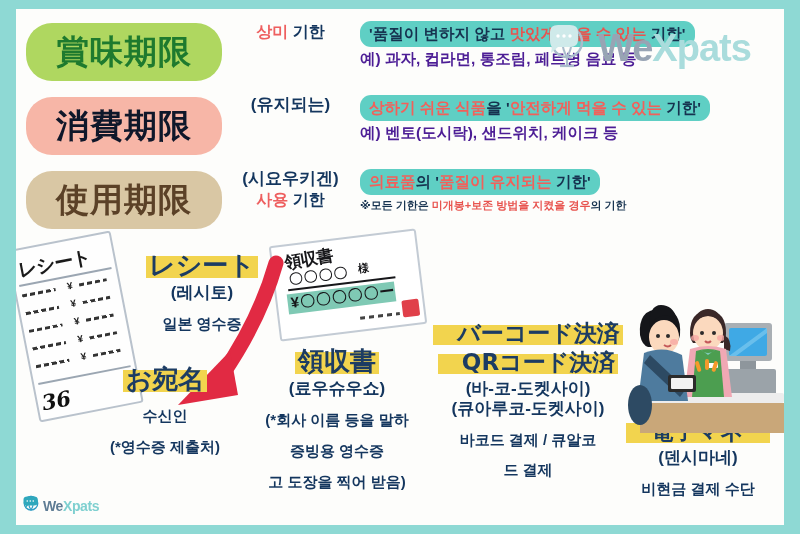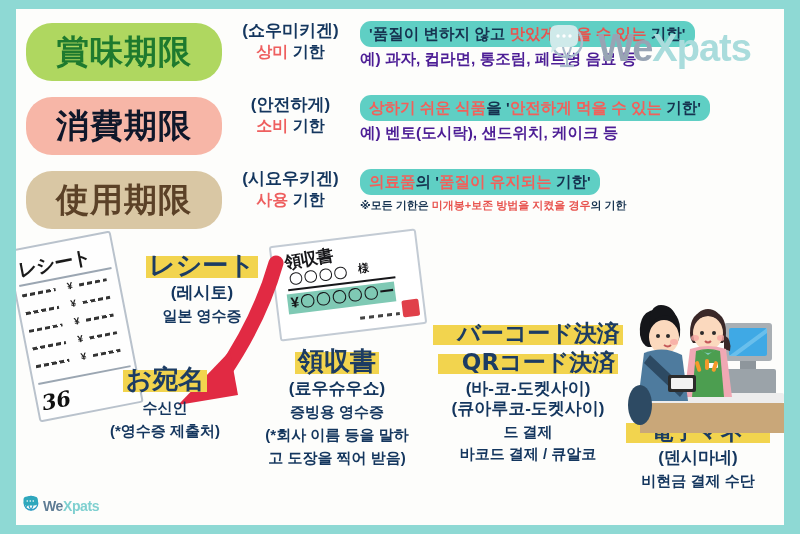--- a/index.html
+++ b/index.html
@@ -76,21 +76,21 @@
     background:linear-gradient(to bottom,
        rgba(0,0,0,0) 0%, rgba(0,0,0,0) 16%,
        #F2D44E 16%, #F2D44E 92%,
        rgba(0,0,0,0) 92%);
     padding:0 3px;white-space:nowrap;
     letter-spacing:0px;
     font-family:"DejaVu Sans","Liberation Sans",sans-serif;
   }
   .jp.sm{font-size:23px;padding-left:24px;}
   .ko-read{font-size:17px;font-weight:bold;color:#14365E;margin-top:3px;white-space:nowrap;}
-  .ko-desc{font-size:15px;font-weight:bold;color:#14365E;margin-top:6px;}
+  .ko-desc{font-size:15px;font-weight:bold;color:#14365E;margin-top:14px;}
 
   
   .receipt{
     position:absolute;left:6px;top:2px;width:106px;height:175px;
     transform:rotate(-11deg);
   }
   .receipt .paper{
     position:absolute;inset:0;background:#FEFEFE;
     border:2px solid #B9C2CC;border-radius:3px;
   }
@@ -145,34 +145,32 @@
 </style>
 </head>
 <body>
 
 <div id="canvas">
   <div class="inner">
 
     <div class="row row1">
       <div class="chip chip-green">賞味期限</div>
       <div class="readgroup">
-        <div class="kana">(쇼우미키겐)</div>
         <div class="mean"><span class="em">상미</span> <span>기한</span></div>
       </div>
       <div class="desc">
         <div class="bubble"><span>'품질이 변하지 않고 </span><span class="red">맛있게 먹을 수 있는</span><span> 기한'</span></div>
         <div class="example">예) 과자, 컵라면, 통조림, 페트병 음료 등</div>
       </div>
     </div>
 
     <div class="row row2">
       <div class="chip chip-pink">消費期限</div>
       <div class="readgroup">
-        <div class="kana">(안전하게)</div>
-        <div class="mean"><span class="em">소비</span> <span>기한</span></div>
+        <div class="kana">(유지되는)</div>
       </div>
       <div class="desc">
         <div class="bubble"><span class="pinkred">상하기 쉬운 식품</span><span>을 '</span><span class="pinkred">안전하게 먹을 수 있는</span><span> 기한'</span></div>
         <div class="example">예) 벤토(도시락), 샌드위치, 케이크 등</div>
       </div>
     </div>
 
     <div class="row row3">
       <div class="chip chip-tan">使用期限</div>
       <div class="readgroup">
@@ -247,33 +245,33 @@
 
       <div class="tblock" style="left:60px;top:128px;width:178px;">
         <div class="jp">お宛名</div>
         <div class="ko-desc">수신인</div>
         <div class="ko-desc">(*영수증 제출처)</div>
       </div>
 
       <div class="tblock" style="left:232px;top:110px;width:178px;">
         <div class="jp">領収書</div>
         <div class="ko-read">(료우슈우쇼)</div>
+        <div class="ko-desc">(*회사 이름 등을 말하</div>
         <div class="ko-desc">증빙용 영수증</div>
-        <div class="ko-desc">(*회사 이름 등을 말하</div>
         <div class="ko-desc">고 도장을 찍어 받음)</div>
       </div>
 
       <div class="tblock" style="left:398px;top:84px;width:228px;">
         <div class="jp sm">バーコード決済</div>
         <div style="height:3px"></div>
         <div class="jp sm">QRコード決済</div>
         <div class="ko-read">(바-코-도켓사이)</div>
         <div class="ko-read" style="margin-top:1px">(큐아루코-도켓사이)</div>
+        <div class="ko-desc">바코드 결제 / 큐알코</div>
         <div class="ko-desc">드 결제</div>
-        <div class="ko-desc">바코드 결제 / 큐알코</div>
       </div>
 
       <div class="tblock" style="left:596px;top:182px;width:172px;">
         <div class="jp sm">電子マネー</div>
         <div class="ko-read">(덴시마네)</div>
         <div class="ko-desc">비현금 결제 수단</div>
       </div>
 
       <div class="scene">
         <svg width="168" height="148" viewBox="0 0 168 148">

